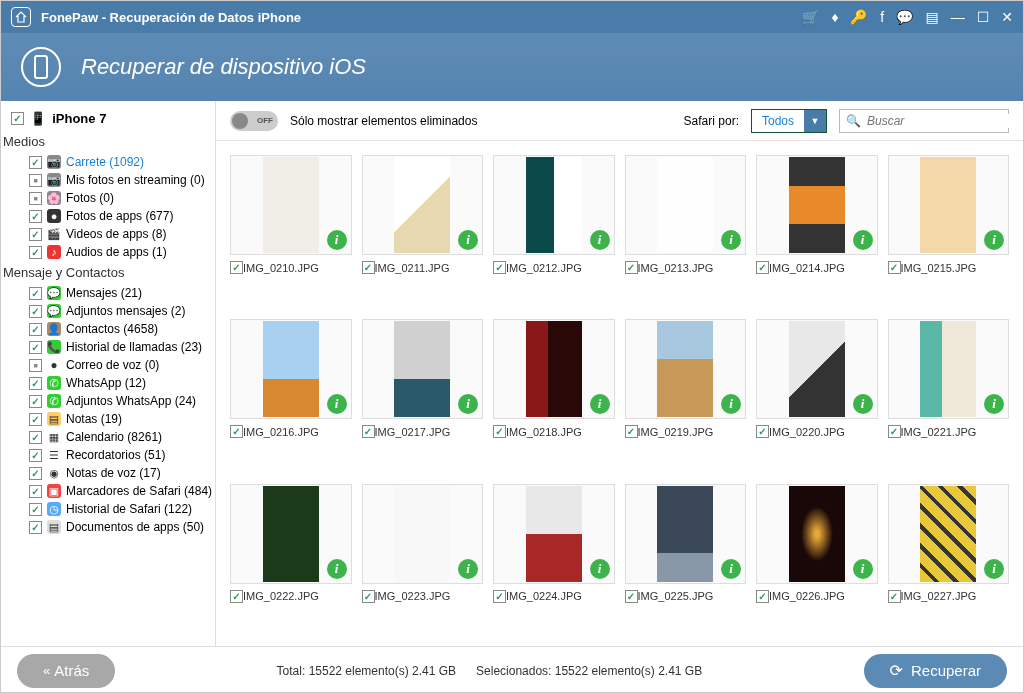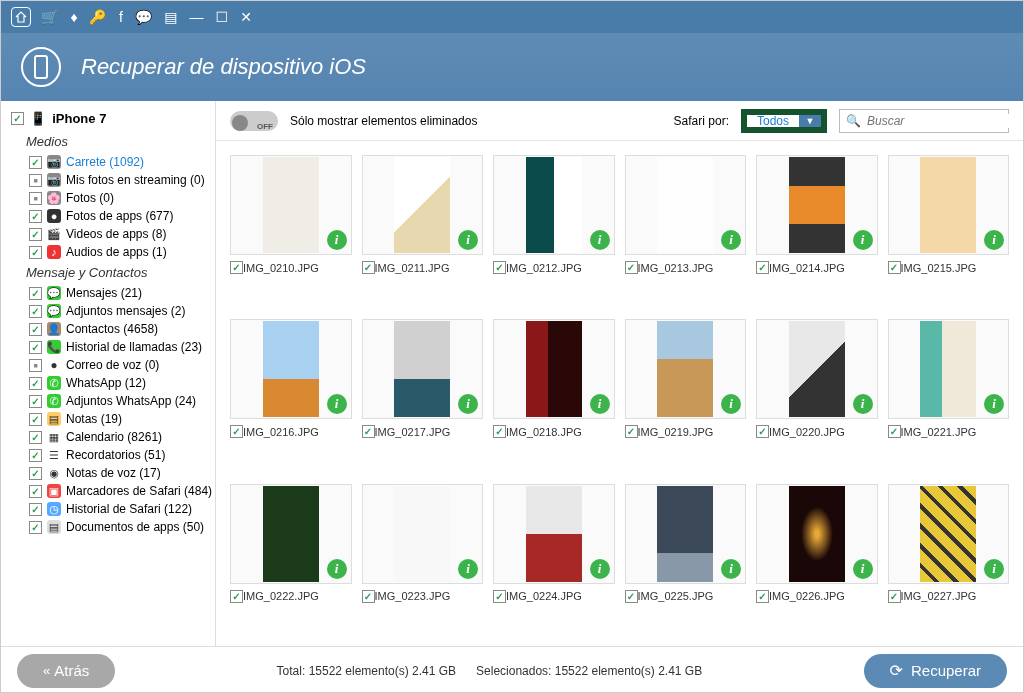--- a/index.html
+++ b/index.html
@@ -13,35 +13,35 @@
 
 .header { height: 68px; background: linear-gradient(#5f8cb5, #5584b1); display: flex; align-items: center; padding: 0 20px; color: #fff; font-style: italic; }
 .header .dev-icon { width: 40px; height: 40px; border: 2px solid #fff; border-radius: 50%; display: flex; align-items: center; justify-content: center; margin-right: 20px; }
 .header .dev-icon .phone { width: 14px; height: 24px; border: 2px solid #fff; border-radius: 3px; }
 .header h1 { font-size: 22px; font-weight: normal; }
 
 .body { display: flex; height: 545px; }
 
 .sidebar { width: 215px; border-right: 1px solid #ddd; overflow-y: auto; padding: 6px 0; font-size: 12px; }
 .device-row { display: flex; align-items: center; padding: 4px 10px; gap: 6px; font-weight: bold; font-size: 13px; }
-.section-head { padding: 4px 25px; font-size: 13px; color: #333; font-style: italic; }
+.section-head { padding: 4px 2px; font-size: 13px; color: #333; }
 .side-item { display: flex; align-items: center; padding: 2px 10px 2px 28px; gap: 5px; cursor: pointer; white-space: nowrap; }
 .side-item.active { color: #1a7fd4; }
 .cb { width: 13px; height: 13px; border: 1px solid #888; background: #fff; display: inline-flex; align-items: center; justify-content: center; font-size: 10px; color: #3c9; flex-shrink: 0; }
 .cb.checked::before { content: "✓"; color: #2a9d4f; font-weight: bold; }
 .cb.ind::before { content: "■"; color: #888; font-size: 7px; }
 .si-icon { width: 14px; height: 14px; display: inline-flex; align-items: center; justify-content: center; font-size: 11px; border-radius: 3px; flex-shrink: 0; }
 
 .main { flex: 1; display: flex; flex-direction: column; overflow: hidden; }
 .toolbar { height: 40px; display: flex; align-items: center; padding: 0 14px; gap: 12px; border-bottom: 1px solid #e5e5e5; font-size: 12px; }
-.toggle { width: 48px; height: 20px; background: #ccc; border-radius: 10px; position: relative; display: flex; align-items: flex-end; }
+.toggle { width: 48px; height: 20px; background: #ccc; border-radius: 10px; position: relative; display: flex; align-items: center; }
 .toggle .knob { width: 16px; height: 16px; background: #888; border-radius: 50%; margin-left: 2px; }
 .toggle .off { position: absolute; right: 5px; font-size: 8px; color: #555; font-weight: bold; }
 .spacer { flex: 1; }
-.dd { display: flex; align-items: center; border: 6px solid #14532d; height: 24px; }
+.dd { display: flex; align-items: center; border: 1px solid #14532d; height: 24px; }
 .dd .val { padding: 0 10px; color: #1a7fd4; font-size: 12px; }
 .dd .arr { width: 22px; height: 100%; background: #4a7caa; color: #fff; display: flex; align-items: center; justify-content: center; font-size: 9px; }
 .search { display: flex; align-items: center; border: 1px solid #bbb; height: 24px; width: 170px; padding: 0 6px; gap: 6px; }
 .search input { border: none; outline: none; font-size: 12px; font-style: italic; color: #aaa; flex: 1; }
 
 .grid { flex: 1; overflow-y: auto; padding: 14px; display: grid; grid-template-columns: repeat(6, 1fr); gap: 16px 10px; }
 .thumb-card { display: flex; flex-direction: column; }
 .thumb-wrap { border: 1px solid #ddd; height: 100px; position: relative; display: flex; align-items: center; justify-content: center; background: #fafafa; overflow: hidden; }
 .thumb-img { width: 56px; height: 96px; }
 .info-badge { position: absolute; bottom: 4px; right: 4px; width: 20px; height: 20px; background: #3cb44b; color: #fff; border-radius: 50%; display: flex; align-items: center; justify-content: center; font-style: italic; font-weight: bold; font-size: 13px; font-family: Georgia, serif; }
@@ -60,20 +60,21 @@
 </style>
 </head>
 <body>
 
 <div class="titlebar">
   <span class="home-icon">
       <svg width="12" height="12" viewBox="0 0 12 12">
         <path d="M1 6 L6 1 L11 6 M3 5 V11 H9 V5" stroke="#fff" fill="none" stroke-width="1.2"></path>
       </svg>
     </span>
+  <span class="title">FonePaw - Recuperación de Datos iPhone</span>
   <div class="tb-icons">
     <span>🛒</span>
     <span>♦</span>
     <span>🔑</span>
     <span>f</span>
     <span>💬</span>
     <span>▤</span>
     <span>—</span>
     <span>☐</span>
     <span>✕</span>

